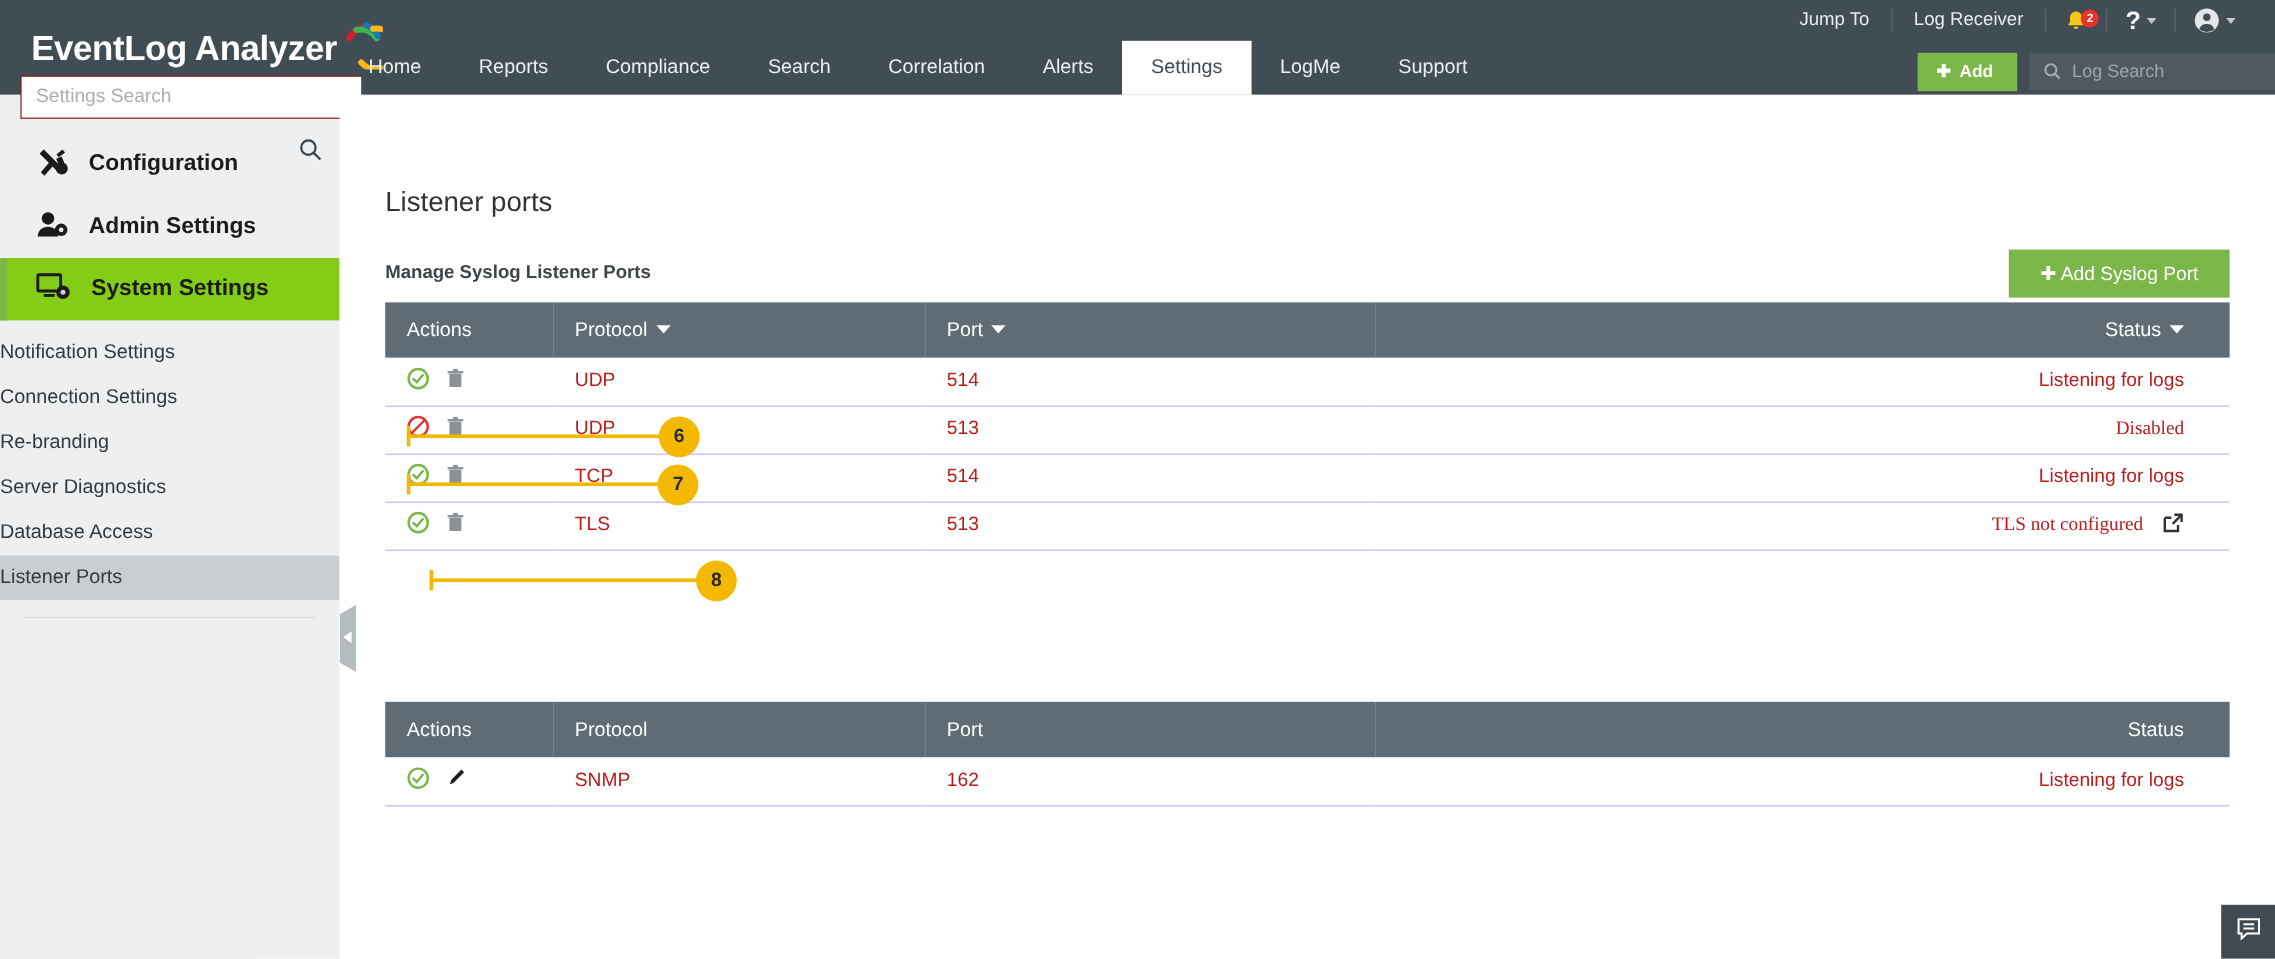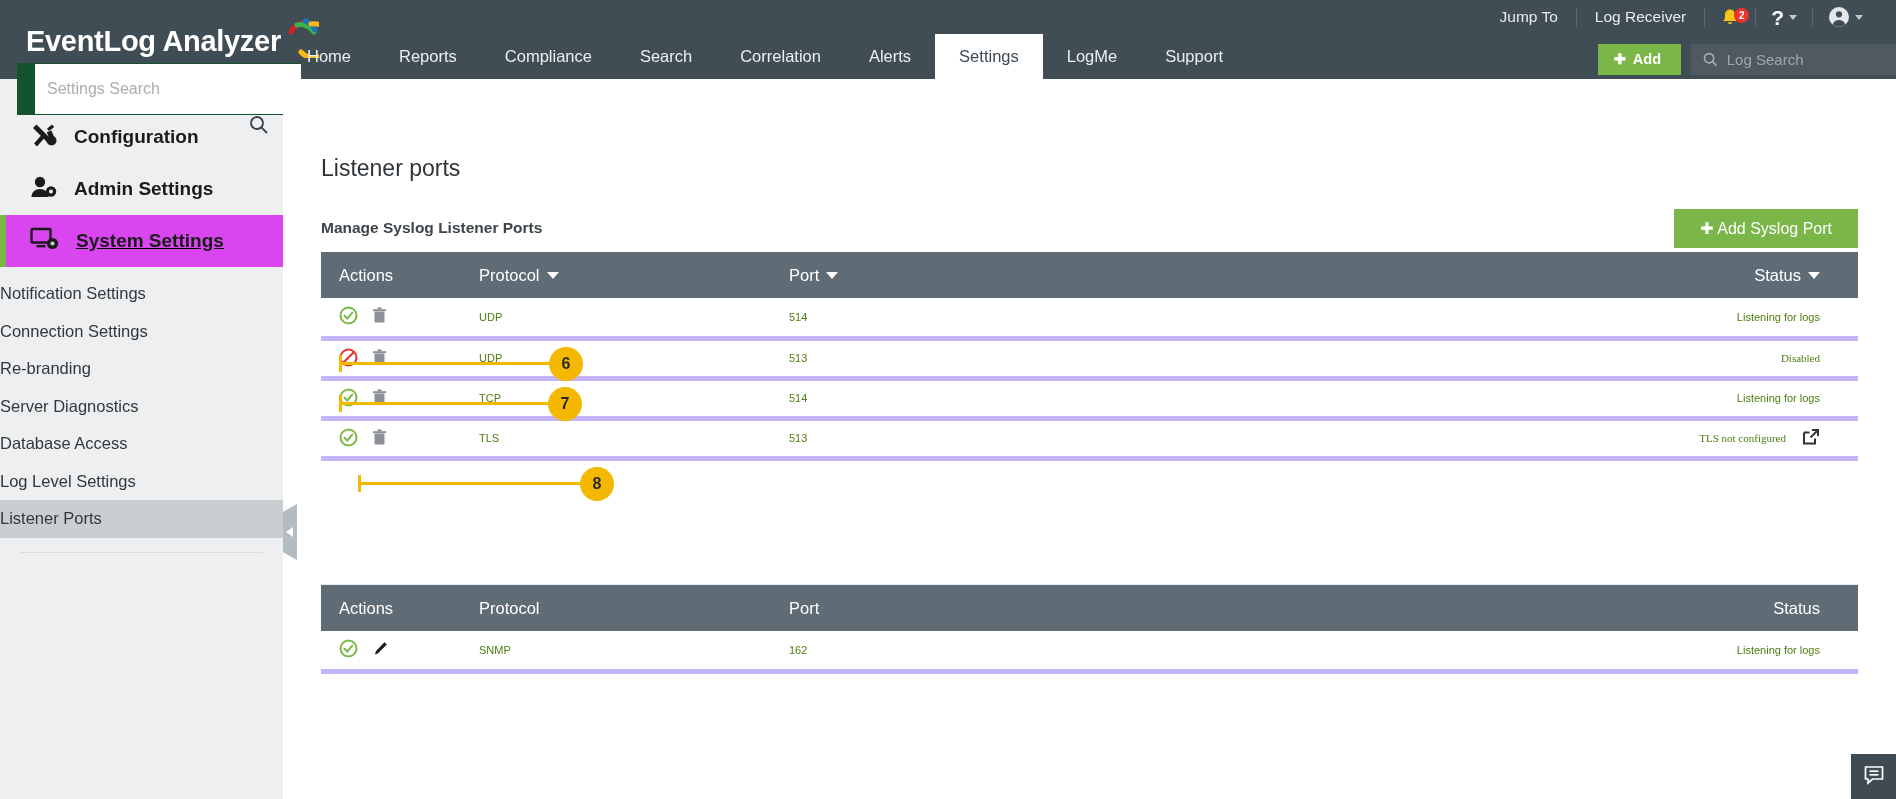--- a/index.html
+++ b/index.html
@@ -72,40 +72,40 @@
     color: #cfd3d6; font-size: 15px; font-family: inherit; width: 100%;
   }
   .logsearch input::placeholder { color: #9fa7ad; }
 
   
   .sidebar {
     position: absolute; left: 0; top: 79px; width: 283px; height: 720px;
     background: #edeff0;
   }
   .searchwrap {
-    position: absolute; left: 17px; top: -16px; width: 284px; height: 52px;
-    background: #14532d; display: flex; padding-left: 17px;
+    position: absolute; left: 17px; top: -16px; width: 284px; height: 36px;
+    background: #7f1d1d; display: flex;
   }
   .searchwrap input {
     flex: 1; background: #ffffff; border: none; outline: none;
     padding: 0 12px; font-size: 16px; font-family: inherit; color: #333;
     margin: 1px 0 1px 1px;
   }
   .searchwrap input::placeholder { color: #a9aeb1; }
 
   .side-glass {
     position: absolute; right: 14px; top: 36px; cursor: pointer;
   }
 
   .side-group {
     display: flex; align-items: center; gap: 16px;
     height: 52px; padding-left: 30px; cursor: pointer; position: relative;
   }
   .side-group .lbl { font-size: 19px; font-weight: 700; color: #1b1b1b; }
-  .side-group.active { background: #d946ef; text-decoration: underline; }
+  .side-group.active { background: #84cc16; }
   .side-group.active::before {
     content: ''; position: absolute; left: 0; top: 0; bottom: 0; width: 6px;
     background: #7ab648;
   }
 
   .side-item {
     height: 37.5px; display: flex; align-items: center;
     font-size: 16.5px; color: #33383c; cursor: pointer;
   }
   .side-item.active { background: #c9ced1; }
@@ -142,22 +142,22 @@
     padding: 10px 26px; cursor: pointer; white-space: nowrap;
   }
 
   table.ports { width: 100%; border-collapse: collapse; table-layout: fixed; }
   table.ports thead th {
     background: #5f6c75; color: #ffffff; font-weight: 400; font-size: 16.5px;
     height: 46px; text-align: left; padding: 0 18px;
   }
   table.ports thead th.st { text-align: right; padding-right: 38px; }
   table.ports tbody td {
-    height: 40px; font-size: 11px; color: #4d7c0f;
-    padding: 0 18px; border-bottom: 5px solid #c4b5fd; vertical-align: middle;
+    height: 40px; font-size: 16px; color: #b91c1c;
+    padding: 0 18px; border-bottom: 1px solid #c4b5fd; vertical-align: middle;
   }
   table.ports tbody td.st { text-align: right; padding-right: 38px; }
   .c-actions { width: 140px; }
   .c-proto   { width: 310px; }
   .c-port    { width: 375px; }
 
   .sortcaret {
     display: inline-block; margin-left: 7px;
     width: 0; height: 0; border-left: 6px solid transparent;
     border-right: 6px solid transparent; border-top: 7px solid #ffffff;
@@ -309,21 +309,20 @@
       </span>
       <span class="lbl">System Settings</span>
     </div>
 
     <div style="margin-top:8px;">
       <div class="side-item">Notification Settings</div>
       <div class="side-item">Connection Settings</div>
       <div class="side-item">Re-branding</div>
       <div class="side-item">Server Diagnostics</div>
       <div class="side-item">Database Access</div>
-      <div class="side-item">Log Level Settings</div>
       <div class="side-item active">Listener Ports</div>
     </div>
 
     <div class="side-divider"></div>
   </div>
 </div>
 
 <div class="content">
 
   <div class="collapse-handle">

